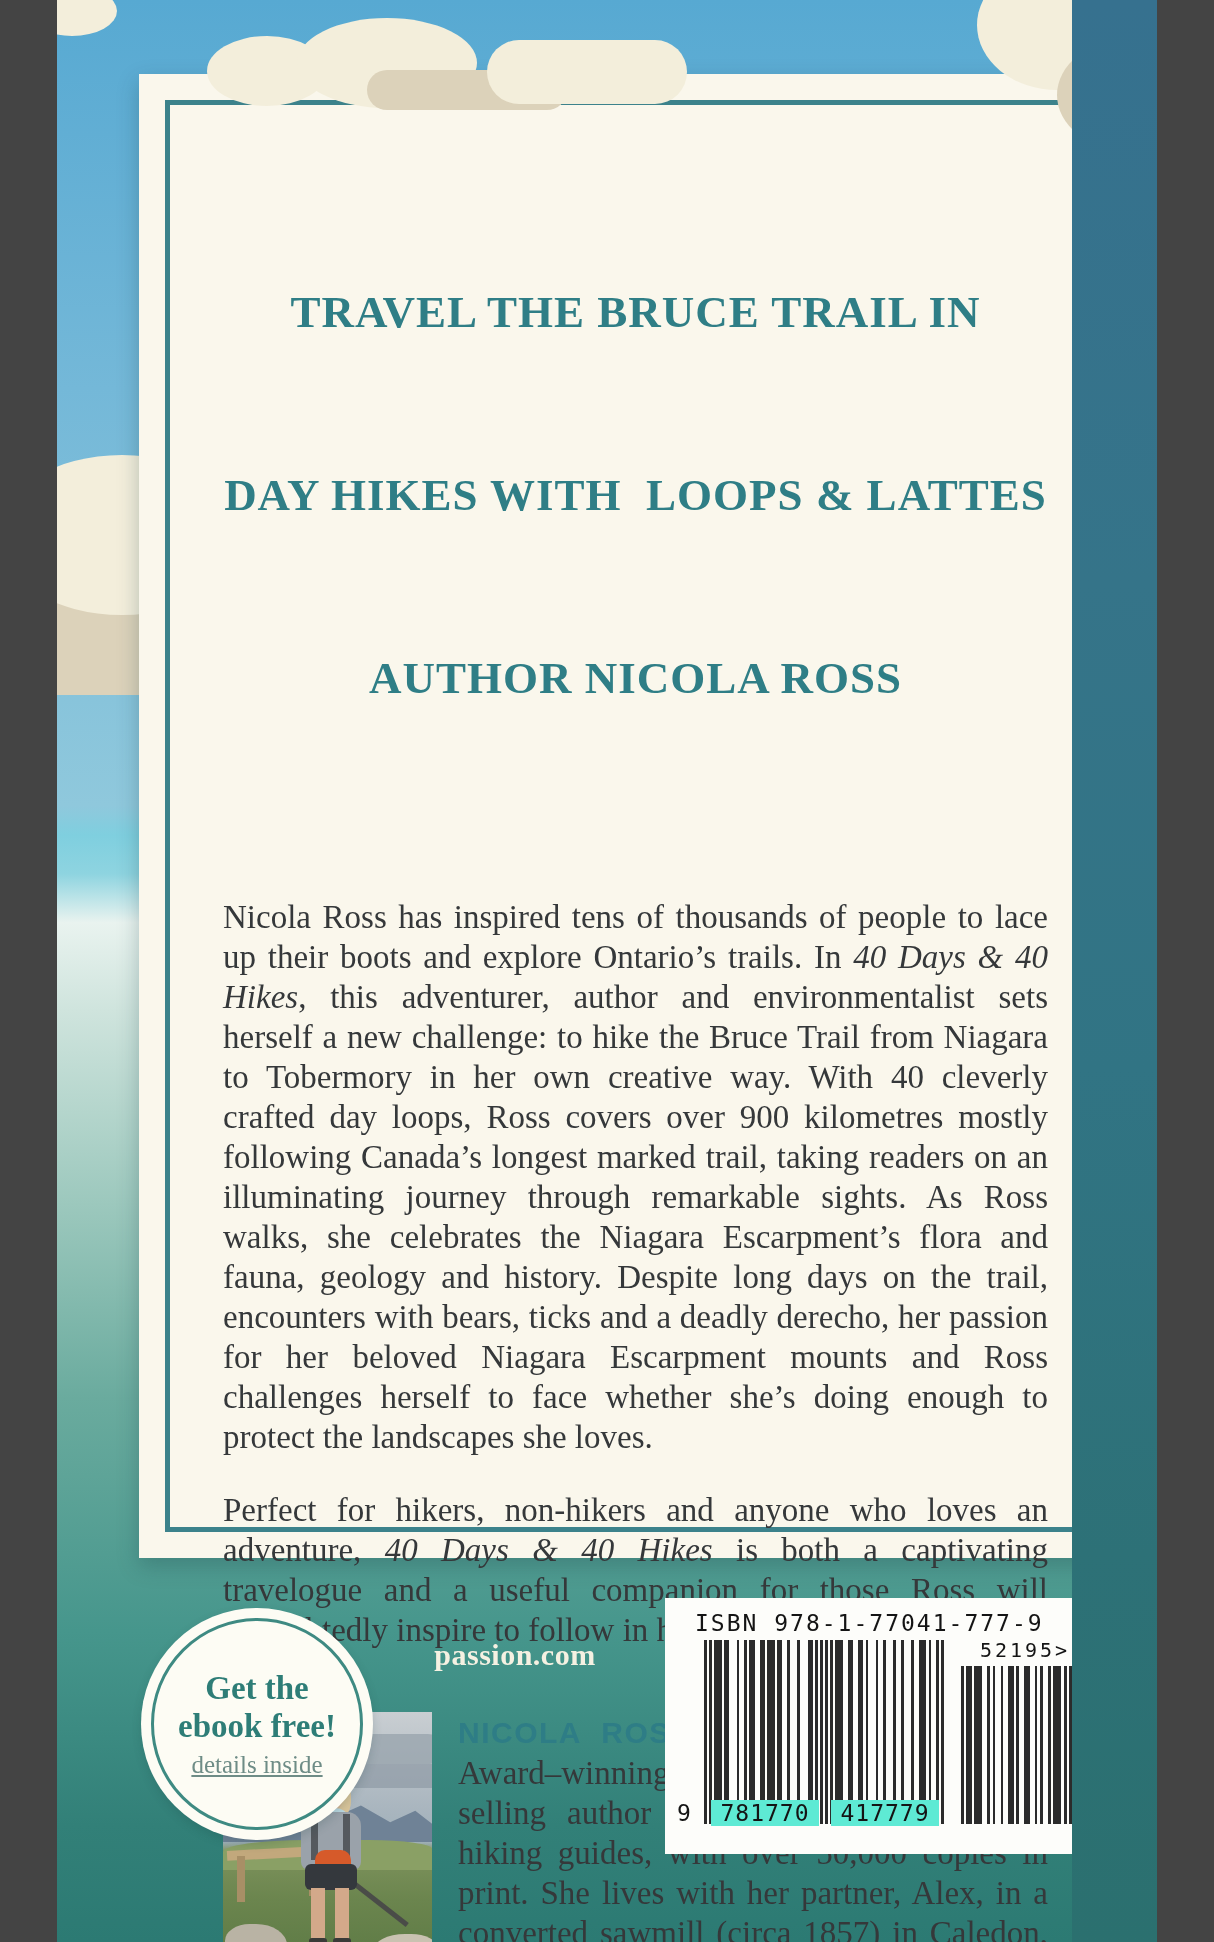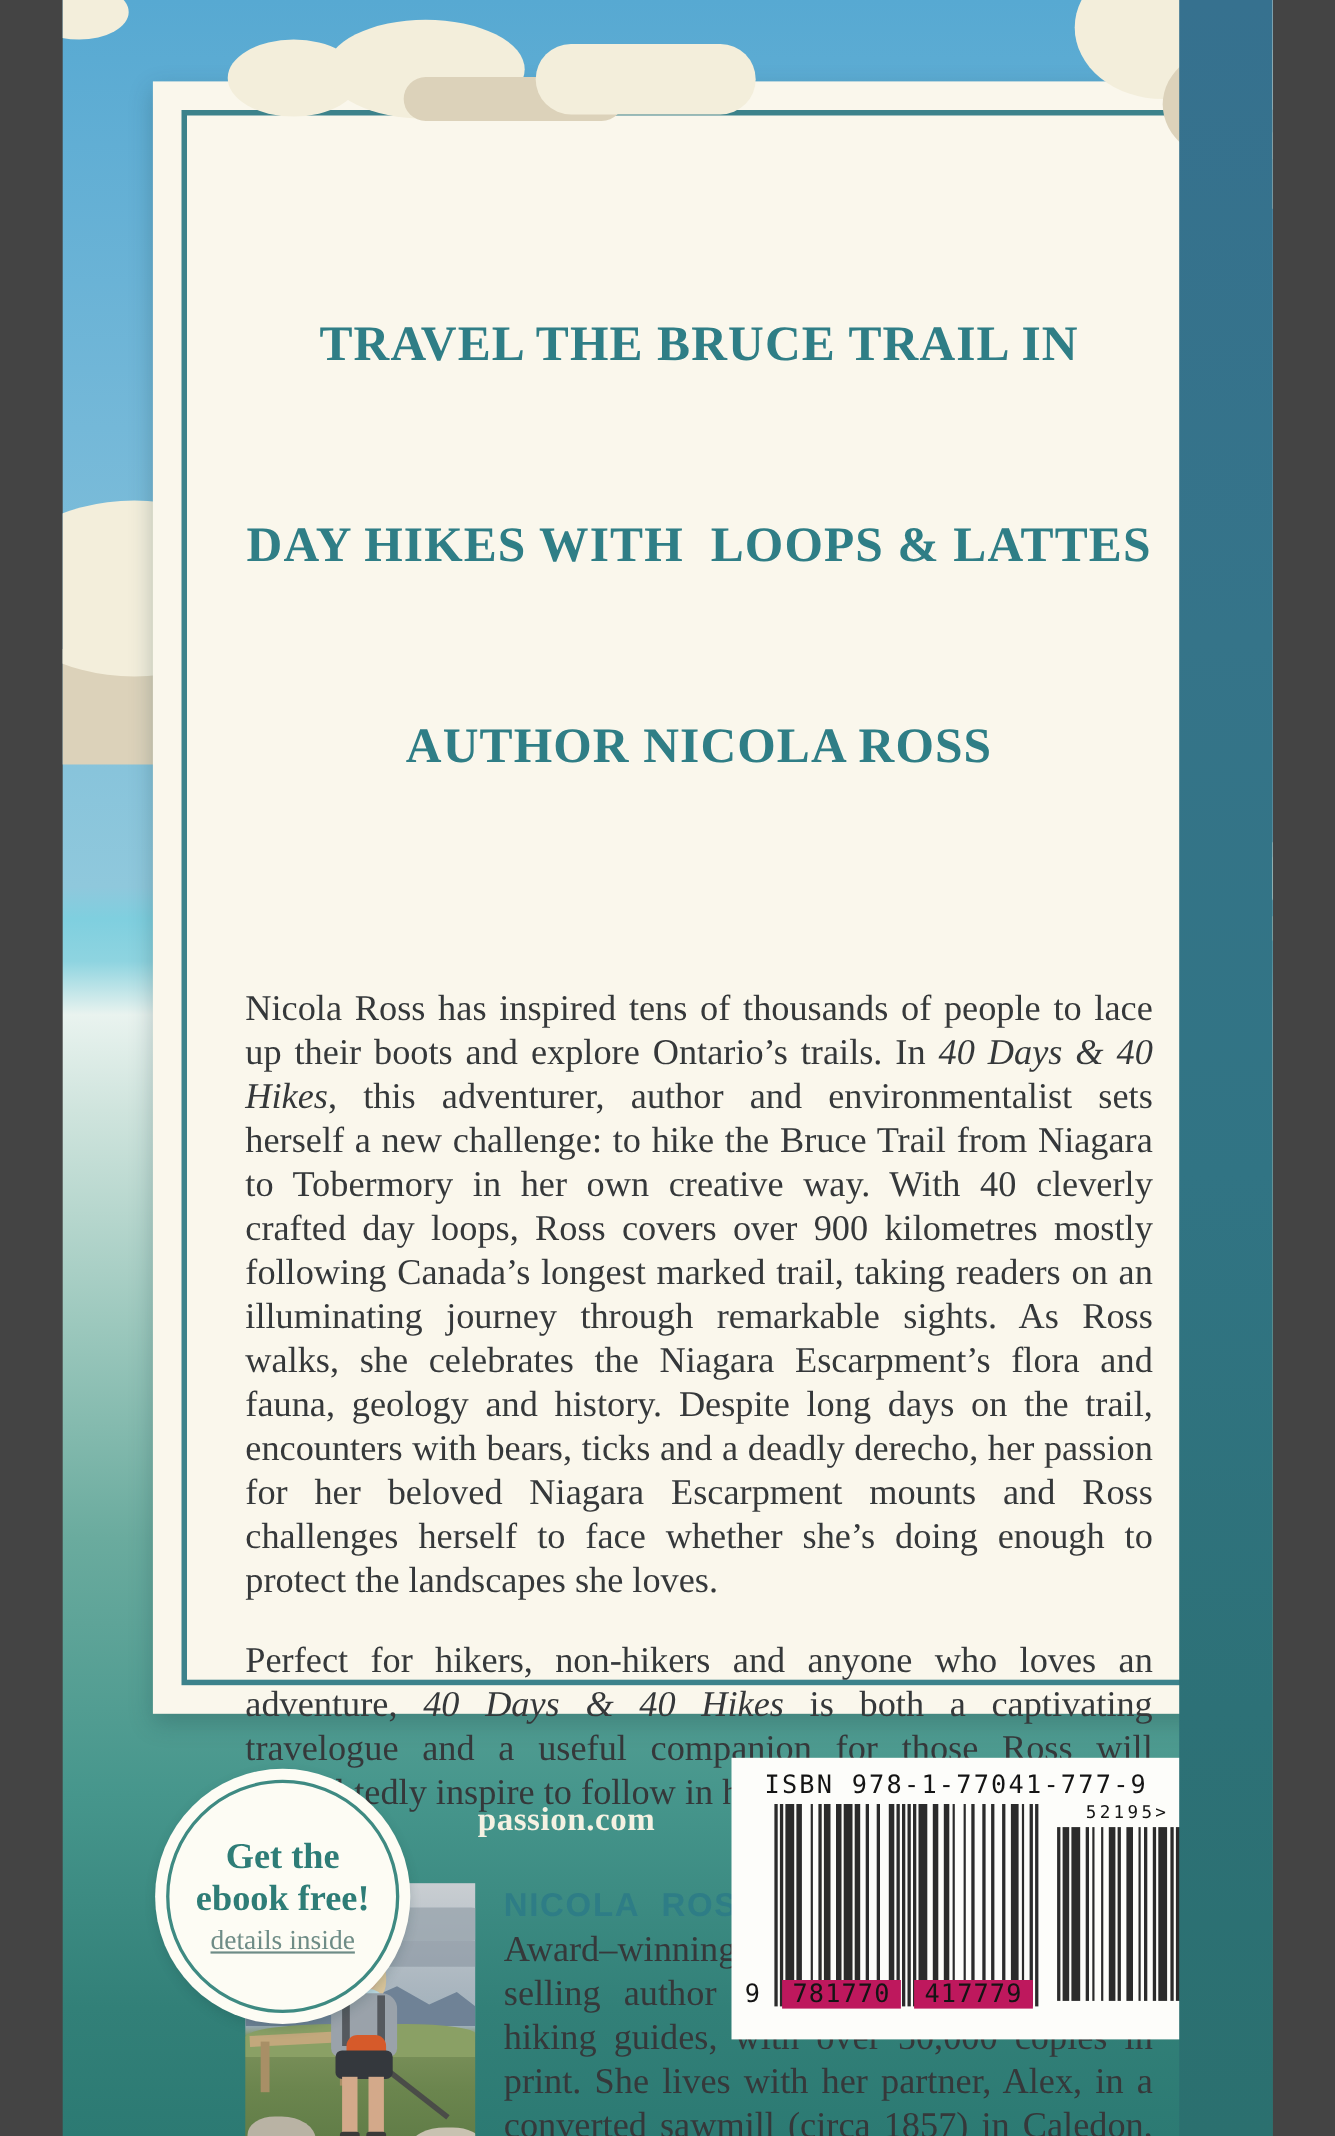--- a/index.html
+++ b/index.html
@@ -47,25 +47,25 @@
   .ecw{position:absolute;left:308px;top:1638px;width:300px;text-align:center;z-index:30;
     color:#f5f1e2;font-weight:bold;font-size:30px;letter-spacing:0.5px;}
   .prices{position:absolute;left:338px;top:1776px;width:240px;text-align:center;z-index:30;
     color:#f5f1e2;font-size:31px;line-height:46px;}
   .bcbox{position:absolute;left:608px;top:1598px;width:444px;height:256px;background:#fdfdfa;
     z-index:30;}
   .isbn{position:absolute;left:30px;top:12px;font-family:"DejaVu Sans Mono",monospace;
     font-size:23px;letter-spacing:2px;color:#141414;white-space:nowrap;}
   .bars-main{position:absolute;left:39px;top:42px;width:240px;height:184px;}
   .bars-supp-wrap{position:absolute;left:295px;top:40px;width:130px;}
-  .supp-label{font-family:"DejaVu Sans Mono",monospace;font-size:16px;letter-spacing:3px;
+  .supp-label{font-family:"DejaVu Sans Mono",monospace;font-size:20px;letter-spacing:3px;
     color:#141414;text-align:center;white-space:nowrap;}
   .bars-supp{position:relative;width:124px;height:158px;margin-top:4px;margin-left:1px;}
   .bar{position:absolute;top:0;background:#2b2b2b;}
-  .chip{position:absolute;top:160px;height:26px;background:#be185d;display:flex;
+  .chip{position:absolute;top:160px;height:26px;background:#5eead4;display:flex;
     align-items:center;justify-content:center;font-family:"DejaVu Sans Mono",monospace;
     font-size:23px;color:#141414;letter-spacing:1px;}
   .digit9{position:absolute;left:-27px;top:160px;font-family:"DejaVu Sans Mono",monospace;
     font-size:23px;color:#141414;}
 </style>
 </head>
 <body>
 
 <div class="page">
 

